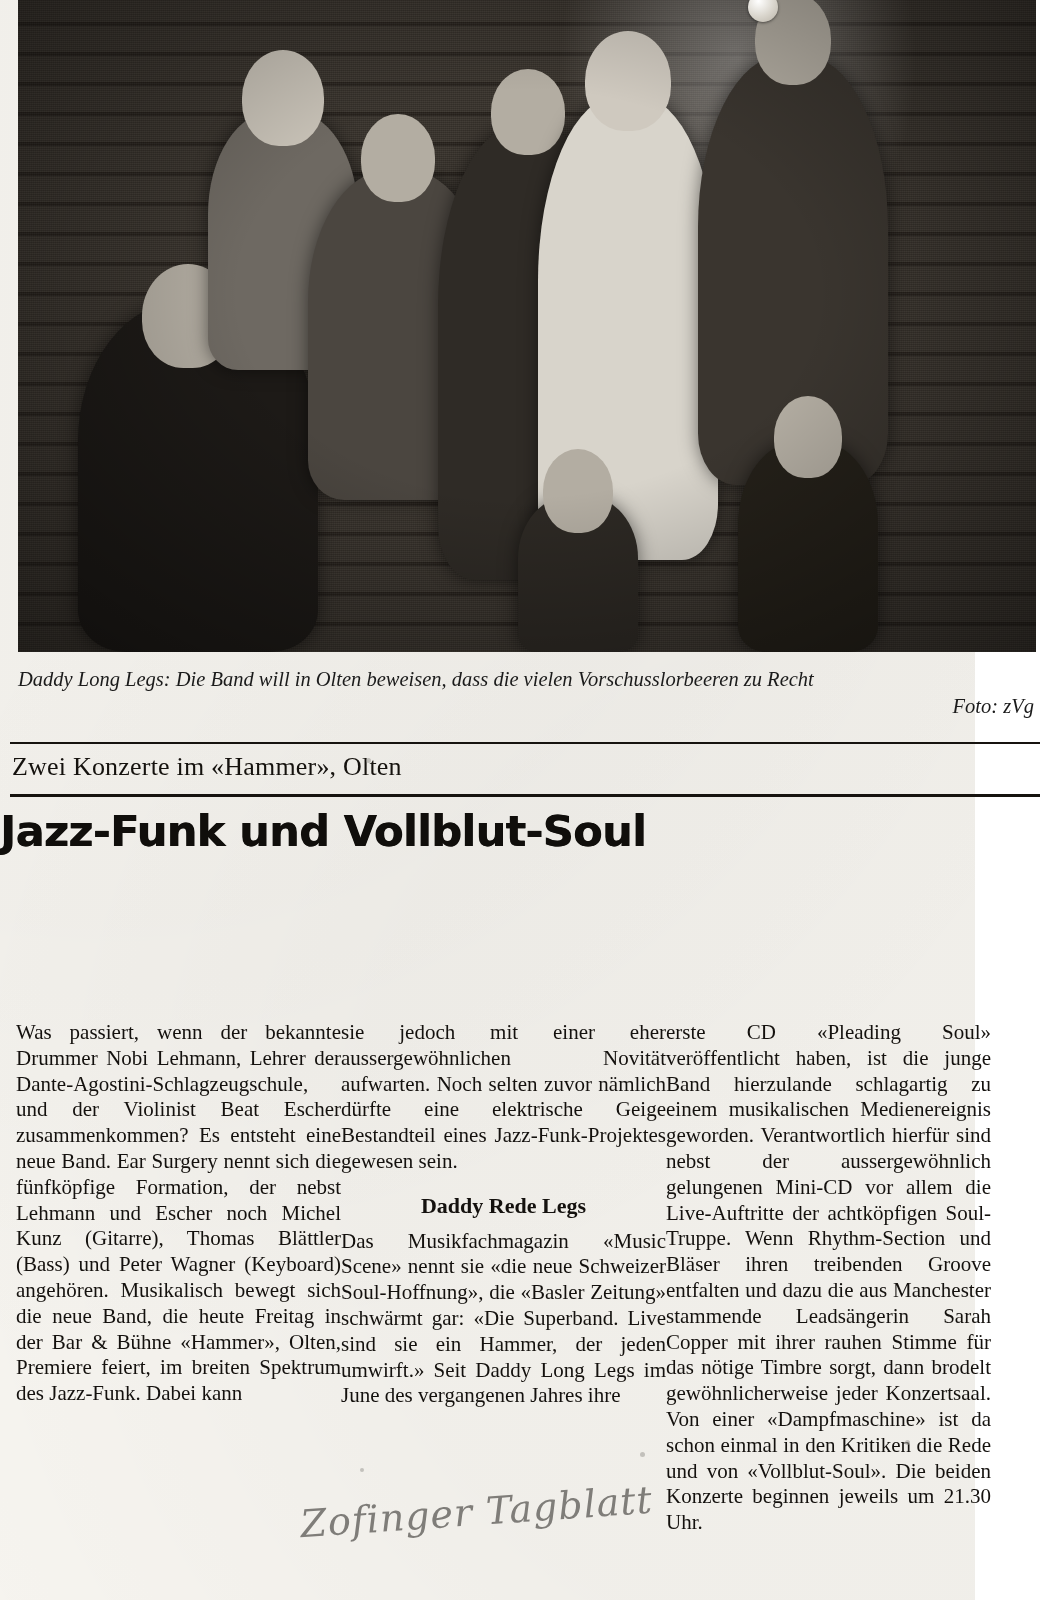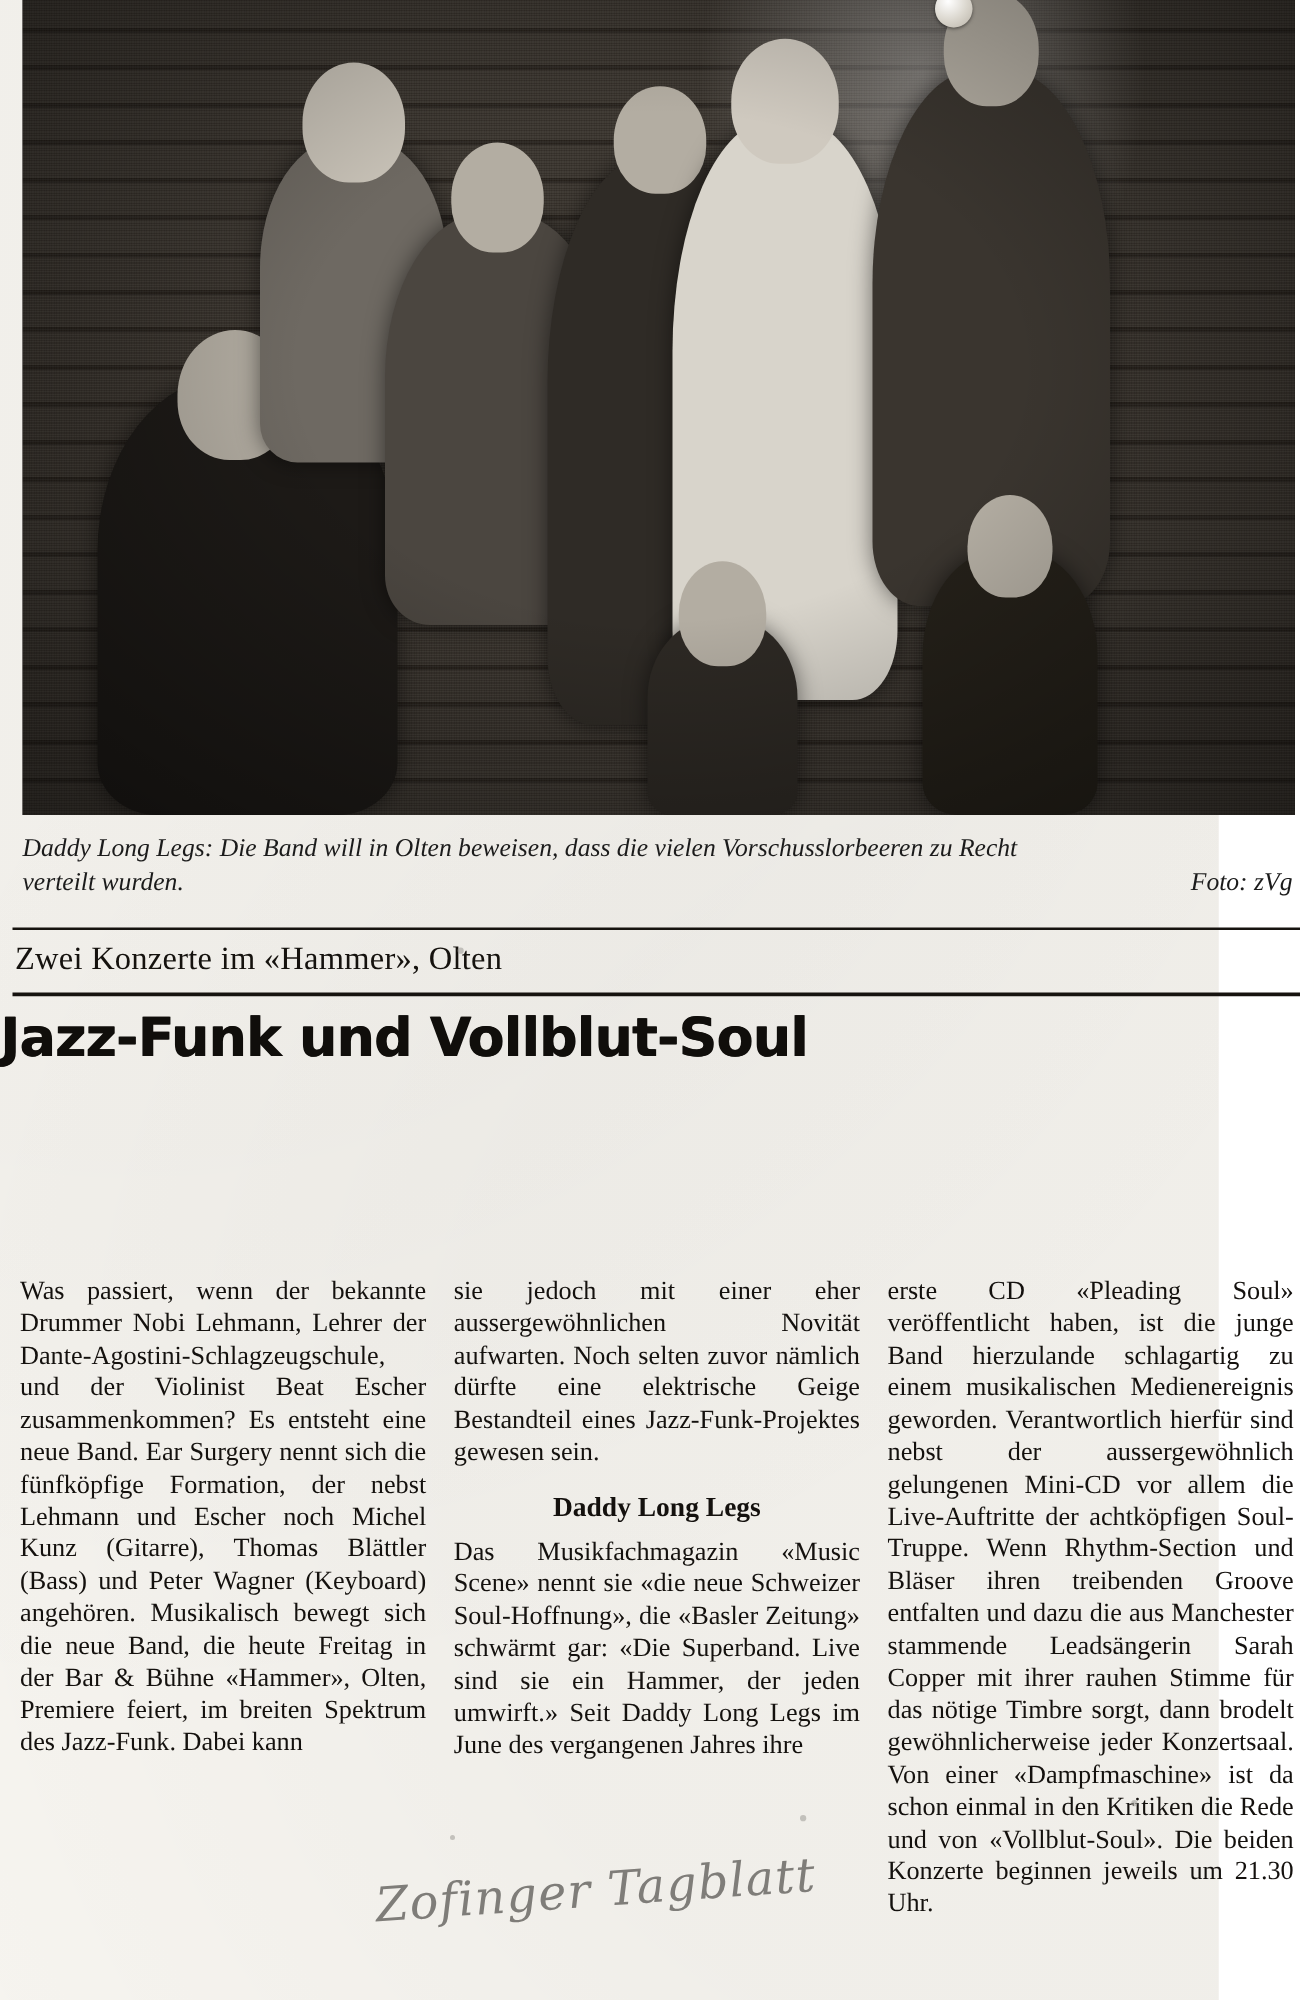--- a/index.html
+++ b/index.html
@@ -164,21 +164,20 @@
     color: #111;
   }
 
   
   .cols {
     position: absolute;
     left: 16px;
     top: 1020px;
     width: 1020px;
     display: flex;
-    gap: 22px;
   }
   .col {
     width: 325px;
     font-size: 21px;
     line-height: 25.8px;
     text-align: justify;
     color: #14110e;
   }
   .col p { margin: 0 0 0 0; }
   .subhead {
@@ -243,39 +242,38 @@
         <span class="head"></span>
       </div>
 
     <div class="photo-vignette"></div>
     <div class="pin"></div>
   </div>
 
   <div class="caption">
     <span class="line">Daddy Long Legs: Die Band will in Olten beweisen, dass die vielen Vorschusslorbeeren zu Recht</span>
     <span class="credit">Foto: zVg</span>
-    <span class="line">verteilt wurden.</span>
   </div>
 
   <div class="rule top"></div>
 
   <div class="kicker">Zwei Konzerte im «Hammer», Olten</div>
 
   <div class="rule kicker"></div>
 
   <div class="headline">Jazz-Funk und Vollblut-Soul</div>
 
 
   <div class="cols">
     <div class="col">
       <p>Was passiert, wenn der bekannte Drummer Nobi Lehmann, Lehrer der Dante-Agostini-Schlagzeugschule, und der Violinist Beat Escher zusammenkommen? Es entsteht eine neue Band. Ear Surgery nennt sich die fünfköpfige Formation, der nebst Lehmann und Escher noch Michel Kunz (Gitarre), Thomas Blättler (Bass) und Peter Wagner (Keyboard) angehören. Musikalisch bewegt sich die neue Band, die heute Freitag in der Bar &amp; Bühne «Hammer», Olten, Premiere feiert, im breiten Spektrum des Jazz-Funk. Dabei kann</p>
     </div>
     <div class="col">
       <p>sie jedoch mit einer eher aussergewöhnlichen Novität aufwarten. Noch selten zuvor nämlich dürfte eine elektrische Geige Bestandteil eines Jazz-Funk-Projektes gewesen sein.</p>
-      <div class="subhead">Daddy Long Legs</div>
+      <div class="subhead">Daddy Rede Legs</div>
       <p>Das Musikfachmagazin «Music Scene» nennt sie «die neue Schweizer Soul-Hoffnung», die «Basler Zeitung» schwärmt gar: «Die Superband. Live sind sie ein Hammer, der jeden umwirft.» Seit Daddy Long Legs im June des vergangenen Jahres ihre</p>
     </div>
     <div class="col">
       <p>erste CD «Pleading Soul» veröffentlicht haben, ist die junge Band hierzulande schlagartig zu einem musikalischen Medienereignis geworden. Verantwortlich hierfür sind nebst der aussergewöhnlich gelungenen Mini-CD vor allem die Live-Auftritte der achtköpfigen Soul-Truppe. Wenn Rhythm-Section und Bläser ihren treibenden Groove entfalten und dazu die aus Manchester stammende Leadsängerin Sarah Copper mit ihrer rauhen Stimme für das nötige Timbre sorgt, dann brodelt gewöhnlicherweise jeder Konzertsaal. Von einer «Dampfmaschine» ist da schon einmal in den Kritiken die Rede und von «Vollblut-Soul». Die beiden Konzerte beginnen jeweils um 21.30 Uhr.</p>
     </div>
   </div>
 
   <div class="handwriting">Zofinger Tagblatt</div>
 
   <div class="speck" style="left:640px; top:1452px; width:5px; height:5px;"></div>

